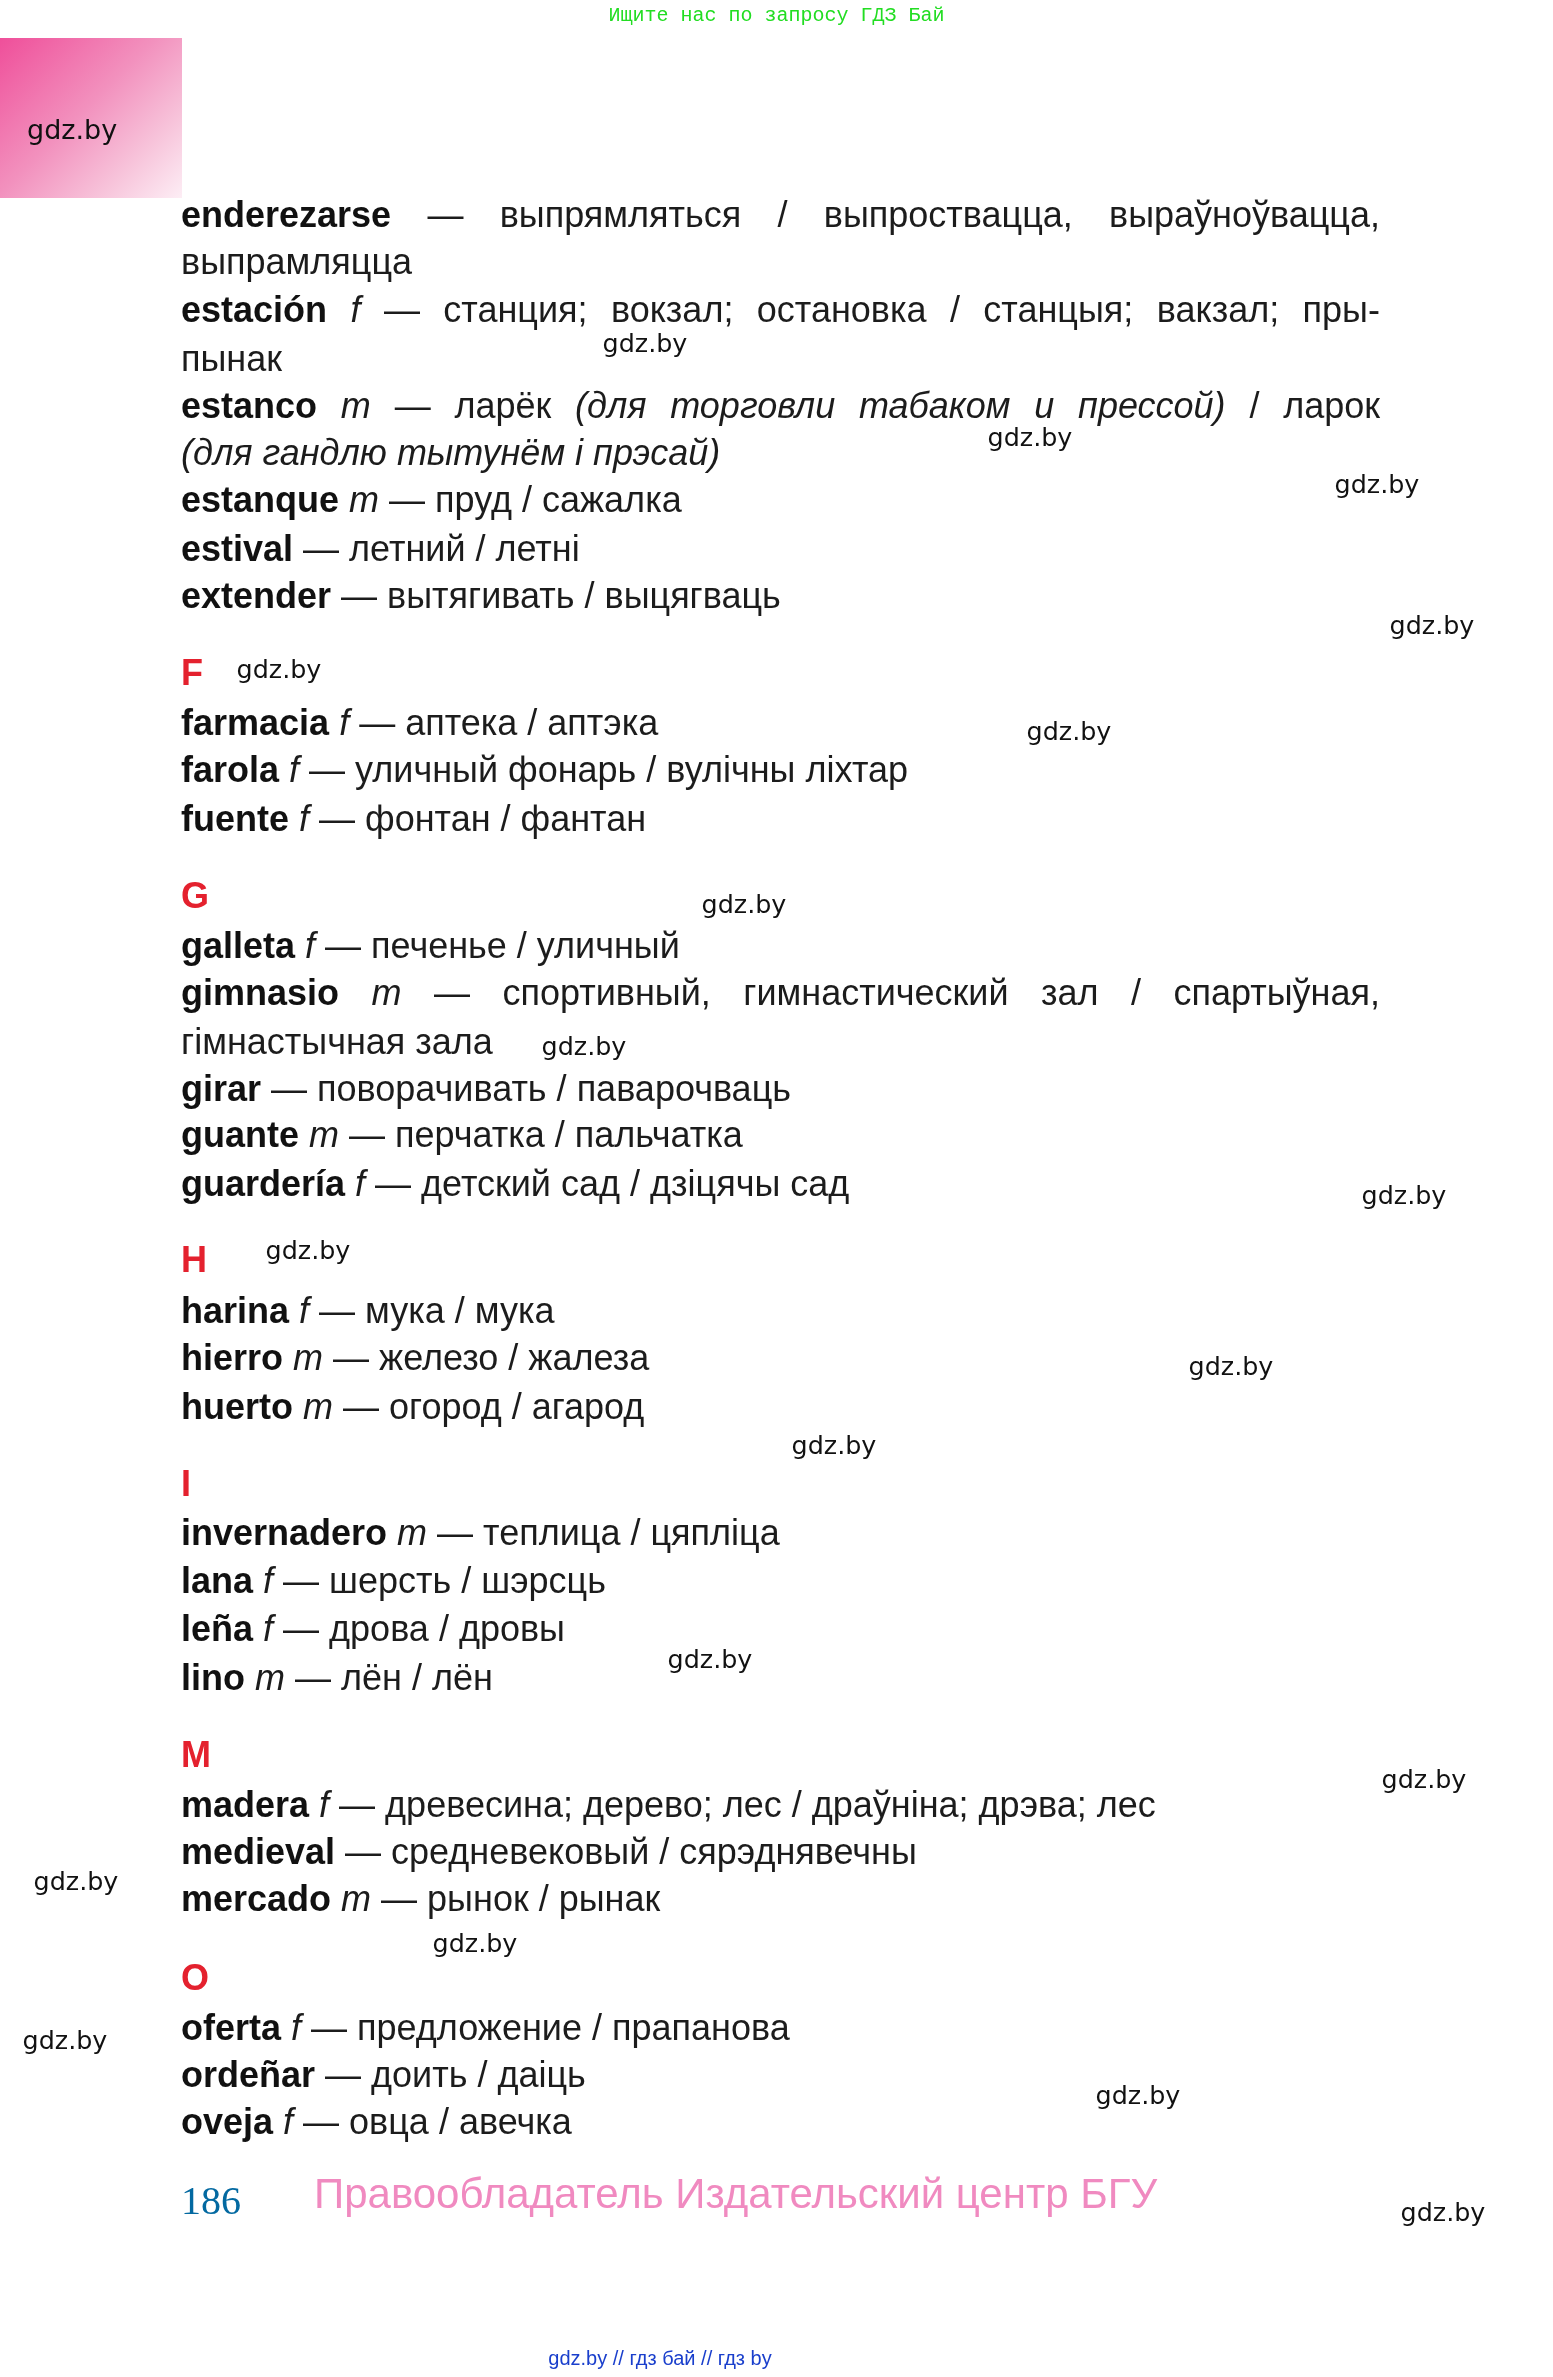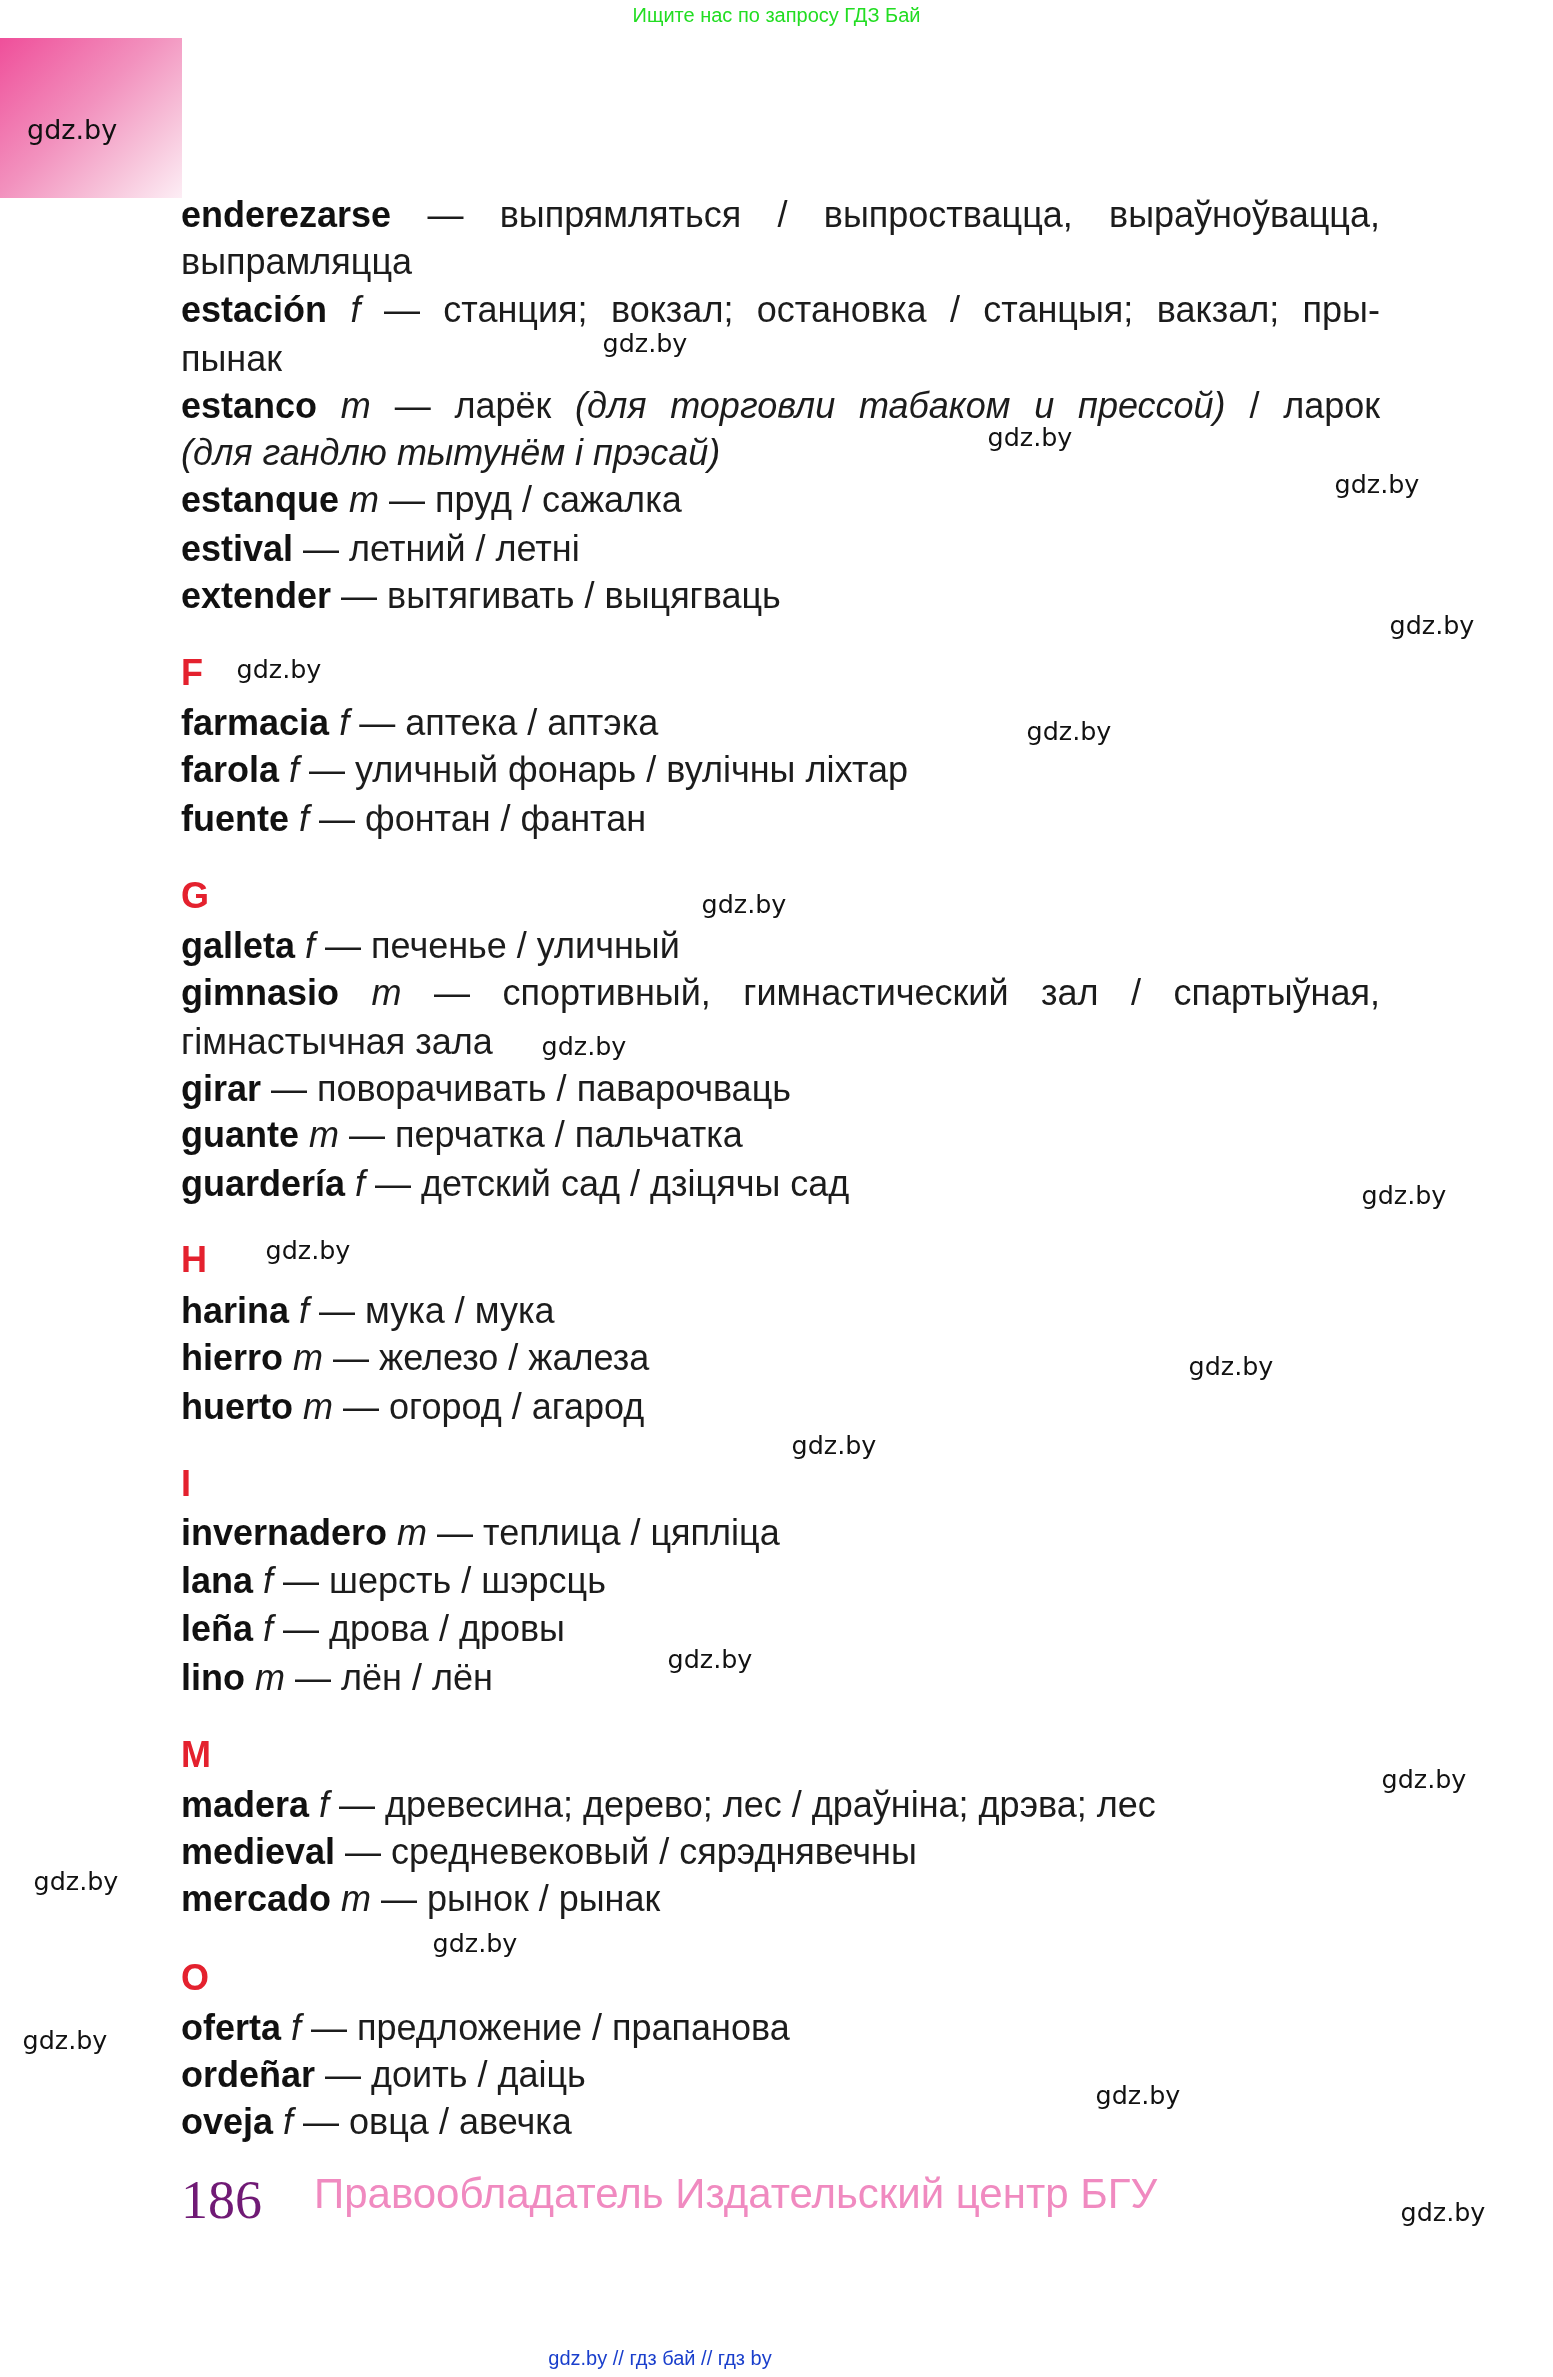--- a/index.html
+++ b/index.html
@@ -16,21 +16,21 @@
       color: #1a1a1a;
     }
     .top-banner {
       position: absolute;
       top: 3.6px;
       left: 0;
       width: 1553px;
       text-align: center;
       font-size: 20px;
       color: #22dd22;
-      font-family: Liberation Sans, sans-serif;
+      font-family: Liberation Mono, monospace;
     }
     .corner-box {
       position: absolute;
       left: 0;
       top: 38px;
       width: 182px;
       height: 160px;
       background: linear-gradient(135deg, #ef4f9a 0%, #f290bd 45%, #f7c3da 75%, #fdeef5 100%);
     }
     .corner-box .wm {
@@ -82,22 +82,22 @@
       font-family: "DejaVu Sans", sans-serif;
       transform: translate(-50%, -50%);
       white-space: nowrap;
     }
     .footer-page {
       position: absolute;
       left: 181px;
       top: 2200px;
       transform: translateY(-50%);
       font-family: "Liberation Serif", serif;
-      font-size: 54px;
-      color: #701a75;
+      font-size: 40px;
+      color: #0369a1;
     }
     .footer-copyright {
       position: absolute;
       left: 314px;
       top: 2194px;
       transform: translateY(-50%);
       font-size: 42px;
       color: #f08ac0;
       white-space: nowrap;
     }

